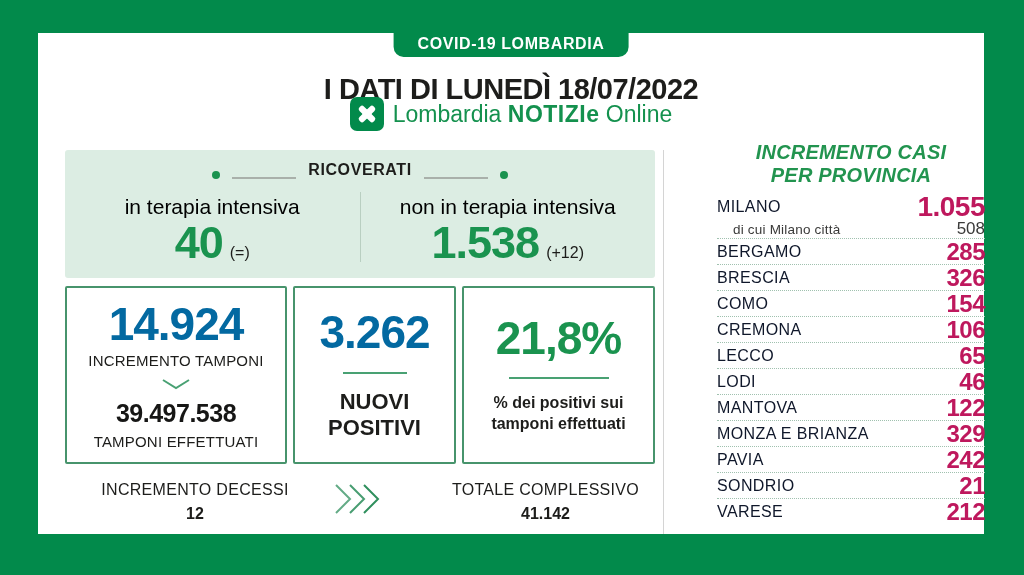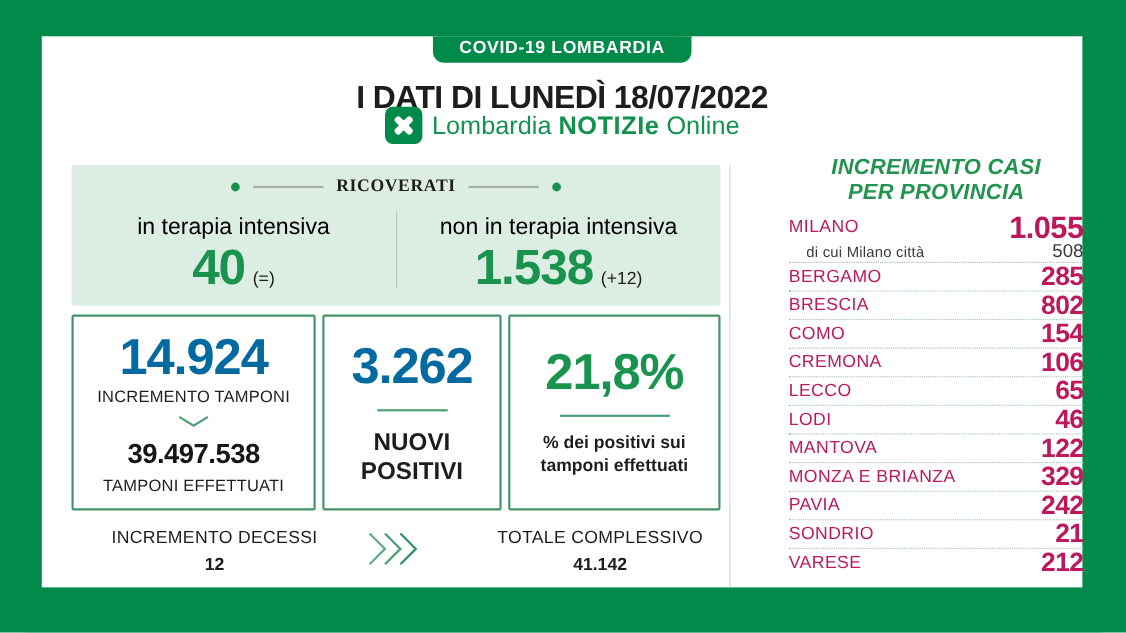--- a/index.html
+++ b/index.html
@@ -1,21 +1,21 @@
 <!DOCTYPE html>
 <html><head>
 <meta charset="utf-8">
 <style>
   html,body{margin:0;padding:0;}
   body{
     width:1024px;height:575px;overflow:hidden;
     font-family:"Liberation Sans","DejaVu Sans",sans-serif;
     background:#028a4b;
   }
-  .canvas{position:relative;width:1024px;height:575px;background:#028a4b;border-radius:25px;}
+  .canvas{position:relative;width:1024px;height:575px;background:#028a4b;}
   .content{position:absolute;left:38px;top:33px;width:946px;height:501px;background:#ffffff;}
 
   
   .badge{
     position:absolute;top:0;left:50%;transform:translateX(-50%);
     background:#028a4b;color:#fff;border:3px solid #fff;border-top:none;
     border-radius:0 0 13px 13px;height:27px;box-sizing:border-box;
     display:flex;align-items:center;padding:0 24px 3px;
     font-size:16px;font-weight:700;letter-spacing:.6px;white-space:nowrap;
   }
@@ -26,21 +26,21 @@
   }
 
   
   .logo{position:absolute;top:64px;left:0;width:100%;display:flex;justify-content:center;align-items:center;gap:9px;}
   .logo-mark{width:34px;height:34px;background:#028a4b;border-radius:7px;display:flex;align-items:center;justify-content:center;flex:0 0 auto;}
   .logo-text{font-size:23px;color:#14914e;white-space:nowrap;}
   .logo-brand{font-weight:700;letter-spacing:.5px;}
 
   
   .ric{position:absolute;left:27px;top:117px;width:590px;height:128px;background:#dcede3;border-radius:3px;}
-  .ric-head{position:absolute;top:11px;left:0;width:100%;display:flex;align-items:center;justify-content:center;gap:12px;font-family:Liberation Serif, serif;}
+  .ric-head{position:absolute;top:11px;left:0;width:100%;display:flex;align-items:flex-end;justify-content:center;gap:12px;}
   .dot{width:8px;height:8px;border-radius:50%;background:#1a934f;flex:0 0 auto;}
   .hline{width:64px;height:2px;background:#a9b0aa;}
   .ric-title{font-size:16px;font-weight:700;color:#1d1d1b;letter-spacing:.6px;}
   .ric-cols{position:absolute;top:34px;left:0;right:0;bottom:0;display:flex;}
   .ric-cell{flex:1;display:flex;flex-direction:column;align-items:center;justify-content:center;}
   .ric-label{font-size:21px;color:#000000;}
   .ric-num-row{display:flex;align-items:baseline;gap:7px;}
   .ric-value{font-size:45px;font-weight:700;color:#1a934f;line-height:1.08;letter-spacing:-1px;}
   .ric-delta{font-size:16px;color:#1d1d1b;}
   .ric-div{width:1px;background:#b9cfc1;margin:8px 0 16px;}
@@ -73,21 +73,21 @@
   #tot{left:400px;width:215px;}
   .chev3{position:absolute;left:296px;top:450px;}
 
   .coldiv{position:absolute;left:625px;top:117px;width:1px;height:384px;background:#d4d4d4;}
 
   
   .prov{position:absolute;left:640px;top:108px;width:268px;margin-left:39px;}
   .prov-title{text-align:center;font-size:20px;font-weight:700;font-style:italic;color:#22944f;line-height:1.15;letter-spacing:.2px;}
   .ptable{margin-top:7px;}
   .prow{display:flex;justify-content:space-between;align-items:center;height:25px;border-bottom:1px dotted #a0c1af;}
-  .pname{font-size:16px;color:#be185d;letter-spacing:.4px;}
+  .pname{font-size:16px;color:#0f172a;letter-spacing:.4px;}
   .pval{font-size:24px;font-weight:700;color:#be185d;letter-spacing:-.5px;}
   .prow.milano{height:26px;border-bottom:none;}
   .prow.milano .pval{font-size:28px;}
   .prow.sub{height:18px;}
   .prow.sub .pname{font-size:13.5px;padding-left:16px;color:#3a3a39;letter-spacing:.2px;}
   .prow.sub .pval{font-size:17px;font-weight:400;color:#3a3a39;letter-spacing:0;}
   .prow.nb{border-bottom:none;}
 </style>
 </head>
 <body>
@@ -204,21 +204,21 @@
         <div class="prow sub">
           <span class="pname">di cui Milano città</span>
           <span class="pval">508</span>
         </div>
         <div class="prow">
           <span class="pname">BERGAMO</span>
           <span class="pval">285</span>
         </div>
         <div class="prow">
           <span class="pname">BRESCIA</span>
-          <span class="pval">802</span>
+          <span class="pval">326</span>
         </div>
         <div class="prow">
           <span class="pname">COMO</span>
           <span class="pval">154</span>
         </div>
         <div class="prow">
           <span class="pname">CREMONA</span>
           <span class="pval">106</span>
         </div>
         <div class="prow">

